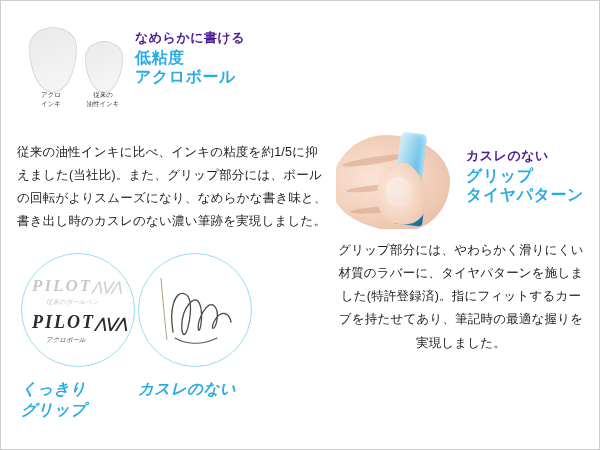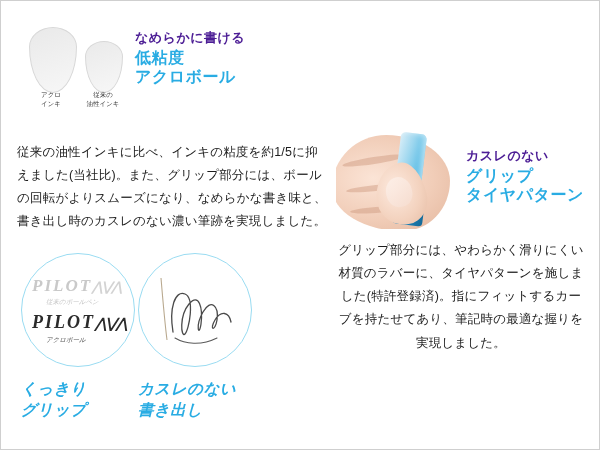--- a/index.html
+++ b/index.html
@@ -367,18 +367,17 @@
   <div class="circle-block cb2">
     <div class="circle">
       <svg class="scribble" width="100" height="86" viewBox="0 0 100 86">
         <path d="M16 10 C18 34, 20 56, 22 72" stroke="#b9a98f" stroke-width="1.1" fill="none"></path>
         <path d="M28 64 C24 40, 30 22, 40 26 C50 30, 44 62, 40 66 C36 70, 34 48, 44 36 C54 24, 58 40, 56 56 C54 70, 50 58, 58 44 C66 30, 74 38, 72 52 C70 64, 64 62, 70 52 C76 42, 84 44, 86 54" stroke="#4a4a4a" stroke-width="1.3" fill="none" stroke-linecap="round"></path>
         <path d="M30 70 C40 76, 56 78, 72 70" stroke="#5a5a5a" stroke-width="1.1" fill="none" stroke-linecap="round"></path>
       </svg>
     </div>
     <div class="circle-caption">
       <div>カスレのない</div>
-      <div>書き出し</div>
     </div>
   </div>
 
   <div class="bottom-rule"></div>
 </div>
 
 </body></html>

